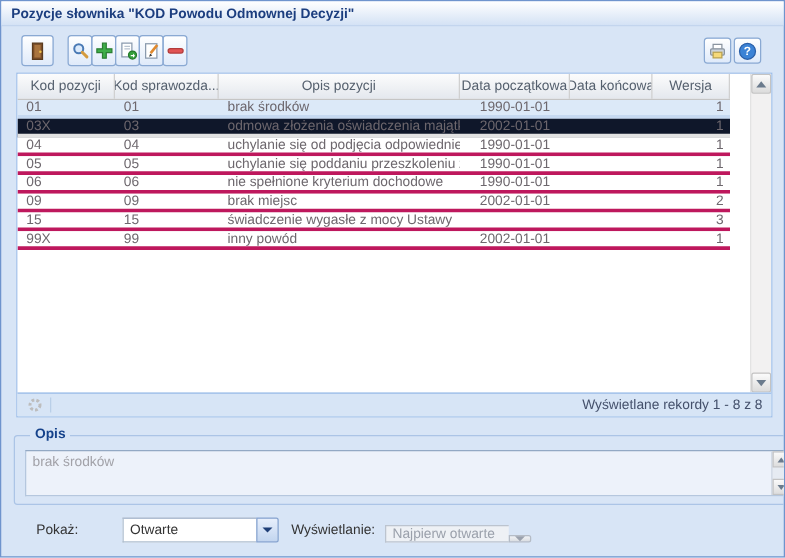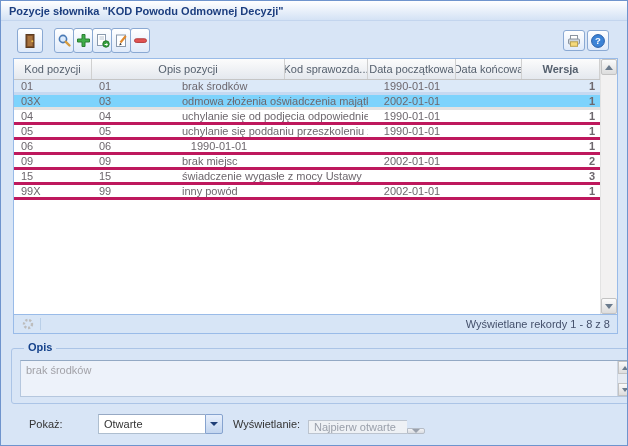--- a/index.html
+++ b/index.html
@@ -27,42 +27,42 @@
     cursor:pointer;
   }
   .tool-btn.wide{ width:26px; }
   .tool-btn.small{ height:21px; width:22px; top:8px; }
   
   .grid-panel{
     position:absolute; left:12px; top:57px; width:605px; height:276px;
     background:#fff; border:1px solid #99bbe8;
     display:flex; flex-direction:column;
   }
-  .grid-main{ flex:1; display:flex; overflow:hidden; }
+  .grid-main{ flex:1; display:flex; overflow:hidden;gap:16px; }
   .grid-content{ flex:1; display:flex; flex-direction:column; overflow:hidden; }
   .grid-header{
     display:flex; height:21px; flex:0 0 21px;
     background:linear-gradient(#fcfcfc,#e4e8ee);
     border-bottom:1px solid #c5c5c5; color:#55606e;
   }
   .hcell{
     border-right:1px solid #d0d0d0;
     display:flex; align-items:center; justify-content:center;
     overflow:hidden; white-space:nowrap; cursor:pointer;
   }
   .grid-row{
     display:flex; height:15px; flex:0 0 15px;
     border-bottom:3px solid #be185d; background:#fff;
     color:#6d676d; cursor:pointer;
   }
   .grid-row.selected{ background:#dce9f8; border-bottom-color:#c6d9f1; }
-  .grid-row.hover{ background:#7dd3fc; border-bottom-color:#e2e2e2;text-align:right; }
+  .grid-row.hover{ background:#0f172a; border-bottom-color:#e2e2e2;text-align:right; }
   .cell{ overflow:hidden; white-space:nowrap; display:flex; align-items:center; }
   .c0{ width:78px; } .c1{ width:83px; } .c2{ width:193px; }
-  .c3{ width:88px; } .c4{ width:66px; } .c5{ flex:1;font-weight:bold; }
+  .c3{ width:88px; } .c4{ width:66px; } .c5{ flex:1; }
   .cell.c0,.cell.c1,.cell.c2{ padding-left:7px; }
   .cell.c3,.cell.c4{ justify-content:center; }
   .cell.c5{ justify-content:flex-end; padding-right:5px; }
   .grid-filler{ flex:1; background:#fff; }
   
   .vscroll{
     flex:0 0 17px; background:#f2f1f1; border-left:1px solid #e3e3e3;
     display:flex; flex-direction:column; justify-content:space-between;
   }
   .sb-btn{
@@ -204,22 +204,22 @@
         </svg>
       </span>
     </div>
   </div>
 
   <div class="grid-panel">
     <div class="grid-main">
       <div class="grid-content">
         <div class="grid-header">
             <div class="hcell c0">Kod pozycji</div>
+            <div class="hcell c1">Kod sprawozda...</div>
             <div class="hcell c2">Opis pozycji</div>
-            <div class="hcell c1">Kod sprawozda...</div>
             <div class="hcell c3">Data początkowa</div>
             <div class="hcell c4">Data końcowa</div>
             <div class="hcell c5">Wersja</div>
           </div>
         <div>
             <div class="grid-row selected">
               <div class="cell c0">01</div>
               <div class="cell c1">01</div>
               <div class="cell c2">brak środków</div>
               <div class="cell c3">1990-01-01</div>
@@ -246,20 +246,21 @@
               <div class="cell c0">05</div>
               <div class="cell c1">05</div>
               <div class="cell c2">uchylanie się poddaniu przeszkoleniu zawodowemu</div>
               <div class="cell c3">1990-01-01</div>
               <div class="cell c4"></div>
               <div class="cell c5">1</div>
             </div>
             <div class="grid-row">
               <div class="cell c0">06</div>
               <div class="cell c1">06</div>
+              <div class="cell c2">nie spełnione kryterium dochodowe</div>
               <div class="cell c3">1990-01-01</div>
               <div class="cell c4"></div>
               <div class="cell c5">1</div>
             </div>
             <div class="grid-row">
               <div class="cell c0">09</div>
               <div class="cell c1">09</div>
               <div class="cell c2">brak miejsc</div>
               <div class="cell c3">2002-01-01</div>
               <div class="cell c4"></div>

